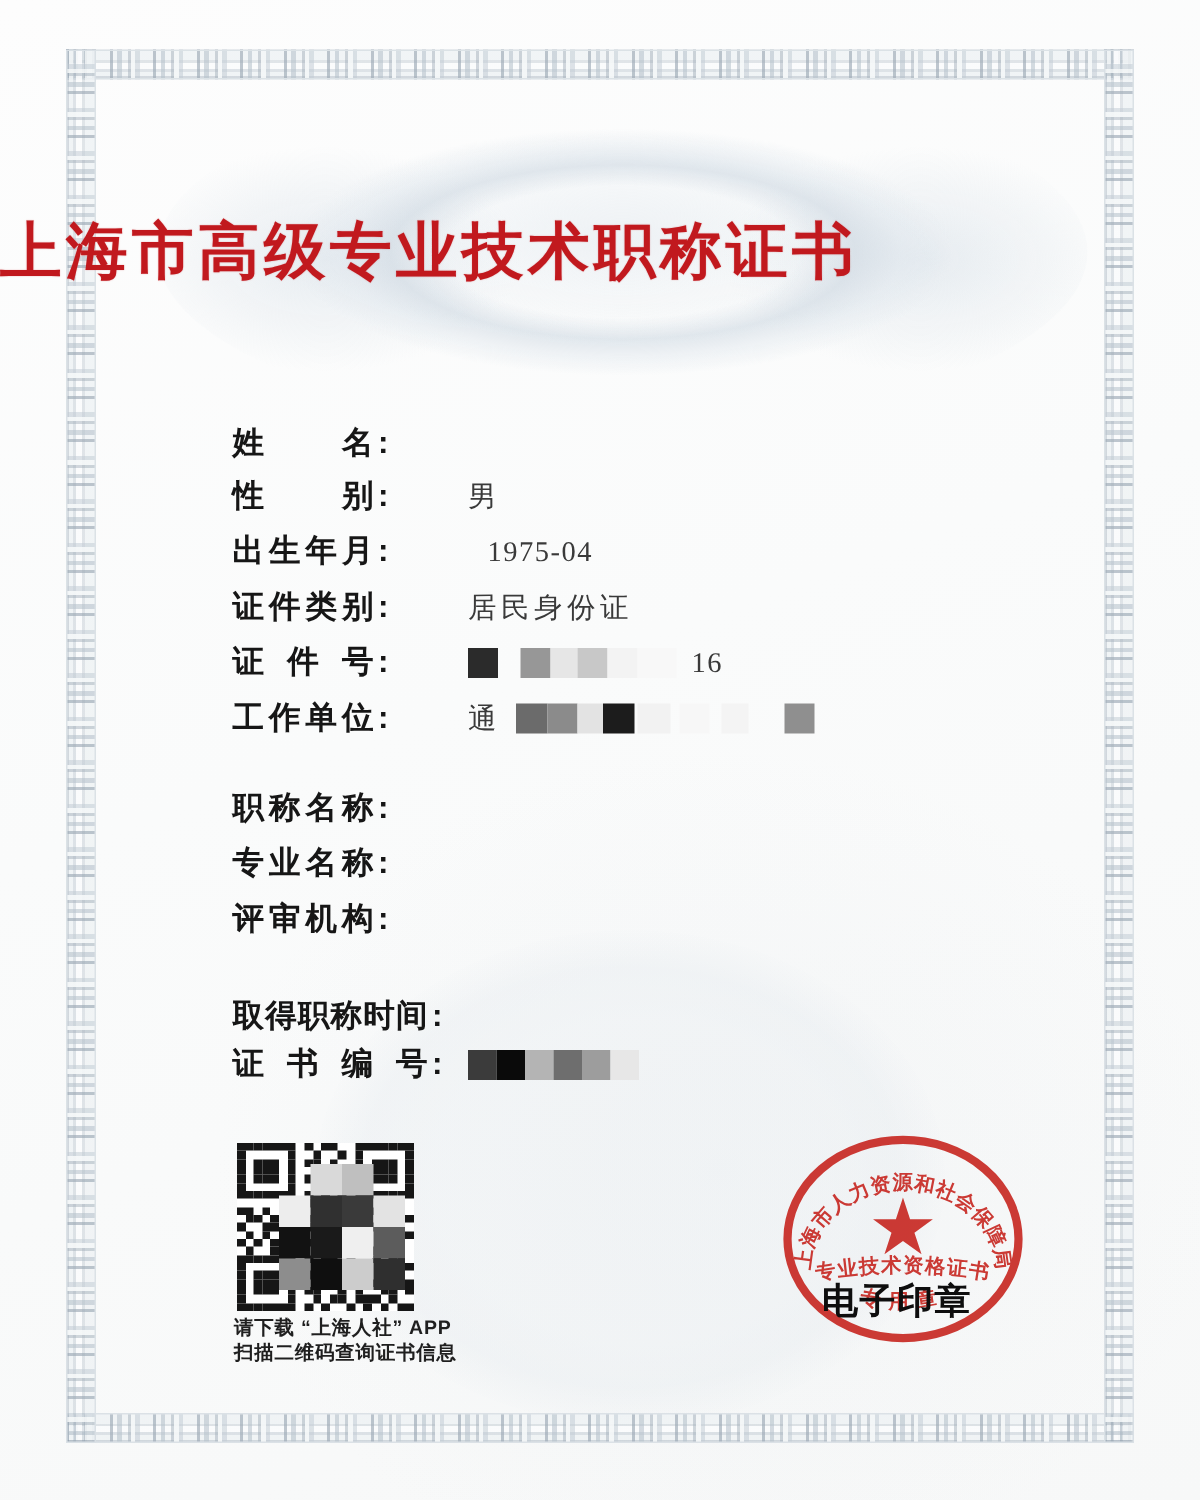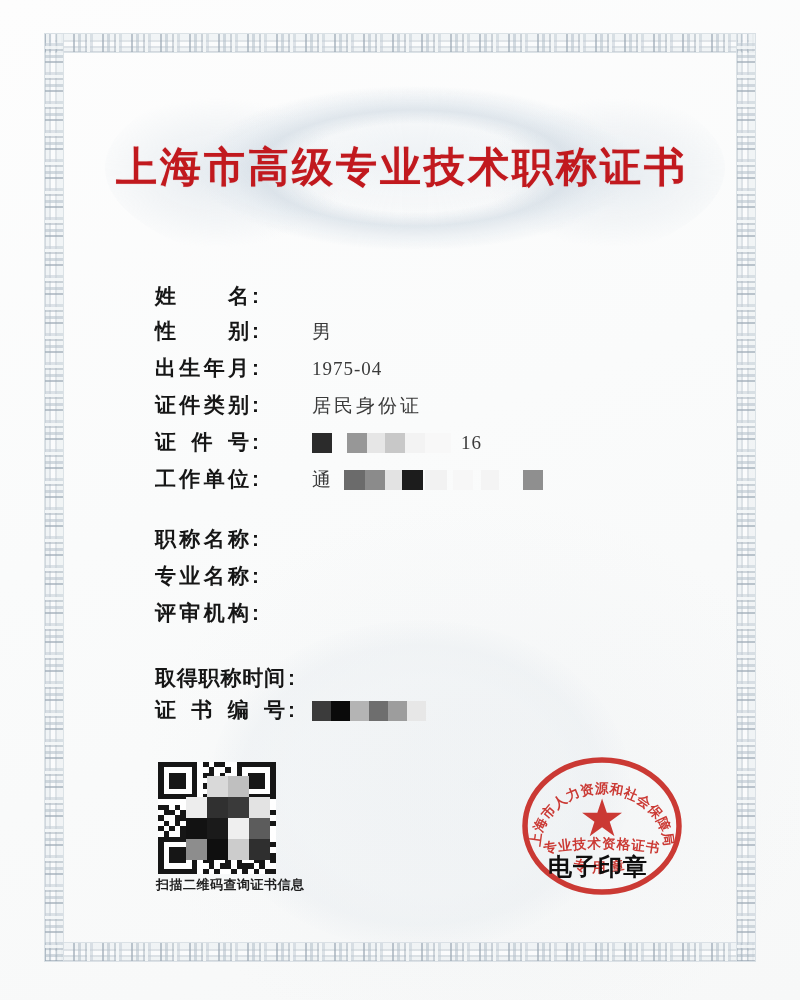--- a/index.html
+++ b/index.html
@@ -44,21 +44,21 @@
       radial-gradient(ellipse 44% 40% at 50% 46%, rgba(226,233,239,.55), rgba(255,255,255,0) 75%);
   }
   .watermark2 {
     position:absolute; left:210px; top:620px; width:420px; height:330px; border-radius:50%;
     background: radial-gradient(ellipse at 50% 50%, rgba(236,240,243,.45) 0 45%, rgba(226,232,237,.3) 60%, rgba(255,255,255,0) 72%);
   }
 
   
   .title {
     position:absolute; left:0; top:140px; width:688px;
-    text-align:right;
+    text-align:left;
     font-size:41px; font-weight:700; letter-spacing:3px;
     color:#c1191e;
     font-family:"Liberation Sans","DejaVu Sans",sans-serif;
     text-shadow:0 0 1px rgba(193,25,30,.4);
   }
 
   
   .group { position:absolute; left:155px; }
   .group-basic { top:284px; }
   .group-title { top:527px; }
@@ -75,21 +75,21 @@
   .lw92 .label  { width:94px; }
   .lw128 .label { width:130px; }
   .colon { font-weight:700; font-size:21px; line-height:24px; color:#161616; margin-left:3px; }
   .value {
     font-family:"Liberation Serif","DejaVu Serif",serif;
     font-size:19px; line-height:26px; letter-spacing:3px; color:#3a3a3a;
     width:445px;
   }
   .lw92 .value  { margin-left:53px; }
   .lw128 .value { margin-left:17px; }
-  .num { letter-spacing:1px; }
+  .num { letter-spacing:1px;margin-left:13px; }
   .mosaic { display:inline-flex; vertical-align:-4px; }
   .mblock { height:20px; display:inline-block; }
 
   
   .qr {
     position:absolute; left:158px; top:762px; width:118px; height:112px;
     background:#ffffff;
     display:grid;
     grid-template-columns:repeat(21,1fr);
     grid-template-rows:repeat(21,1fr);
@@ -713,20 +713,21 @@
     <div style="background: rgb(18, 18, 18);"></div>
     <div style="background: rgb(26, 26, 26);"></div>
     <div style="background: rgb(239, 239, 239);"></div>
     <div style="background: rgb(92, 92, 92);"></div>
     <div style="background: rgb(141, 141, 141);"></div>
     <div style="background: rgb(15, 15, 15);"></div>
     <div style="background: rgb(204, 204, 204);"></div>
     <div style="background: rgb(47, 47, 47);"></div>
   </div>
 <div class="qr-caption">
+  <div>请下载 “上海人社” APP</div>
   <div>扫描二维码查询证书信息</div>
 </div>
 
 <svg class="seal-svg" viewBox="0 0 170 150">
   <defs>
     <path id="arcTop" d="M 23,92 A 62,53 0 1 1 147,92" fill="none"></path>
     <path id="arcMid" d="M 28,99 Q 85,89 142,99" fill="none"></path>
     <path id="arcBot" d="M 50,113 Q 85,123 120,113" fill="none"></path>
   </defs>
   <ellipse cx="85" cy="72" rx="77" ry="66" fill="none" stroke="#c9302a" stroke-width="5.5"></ellipse>

